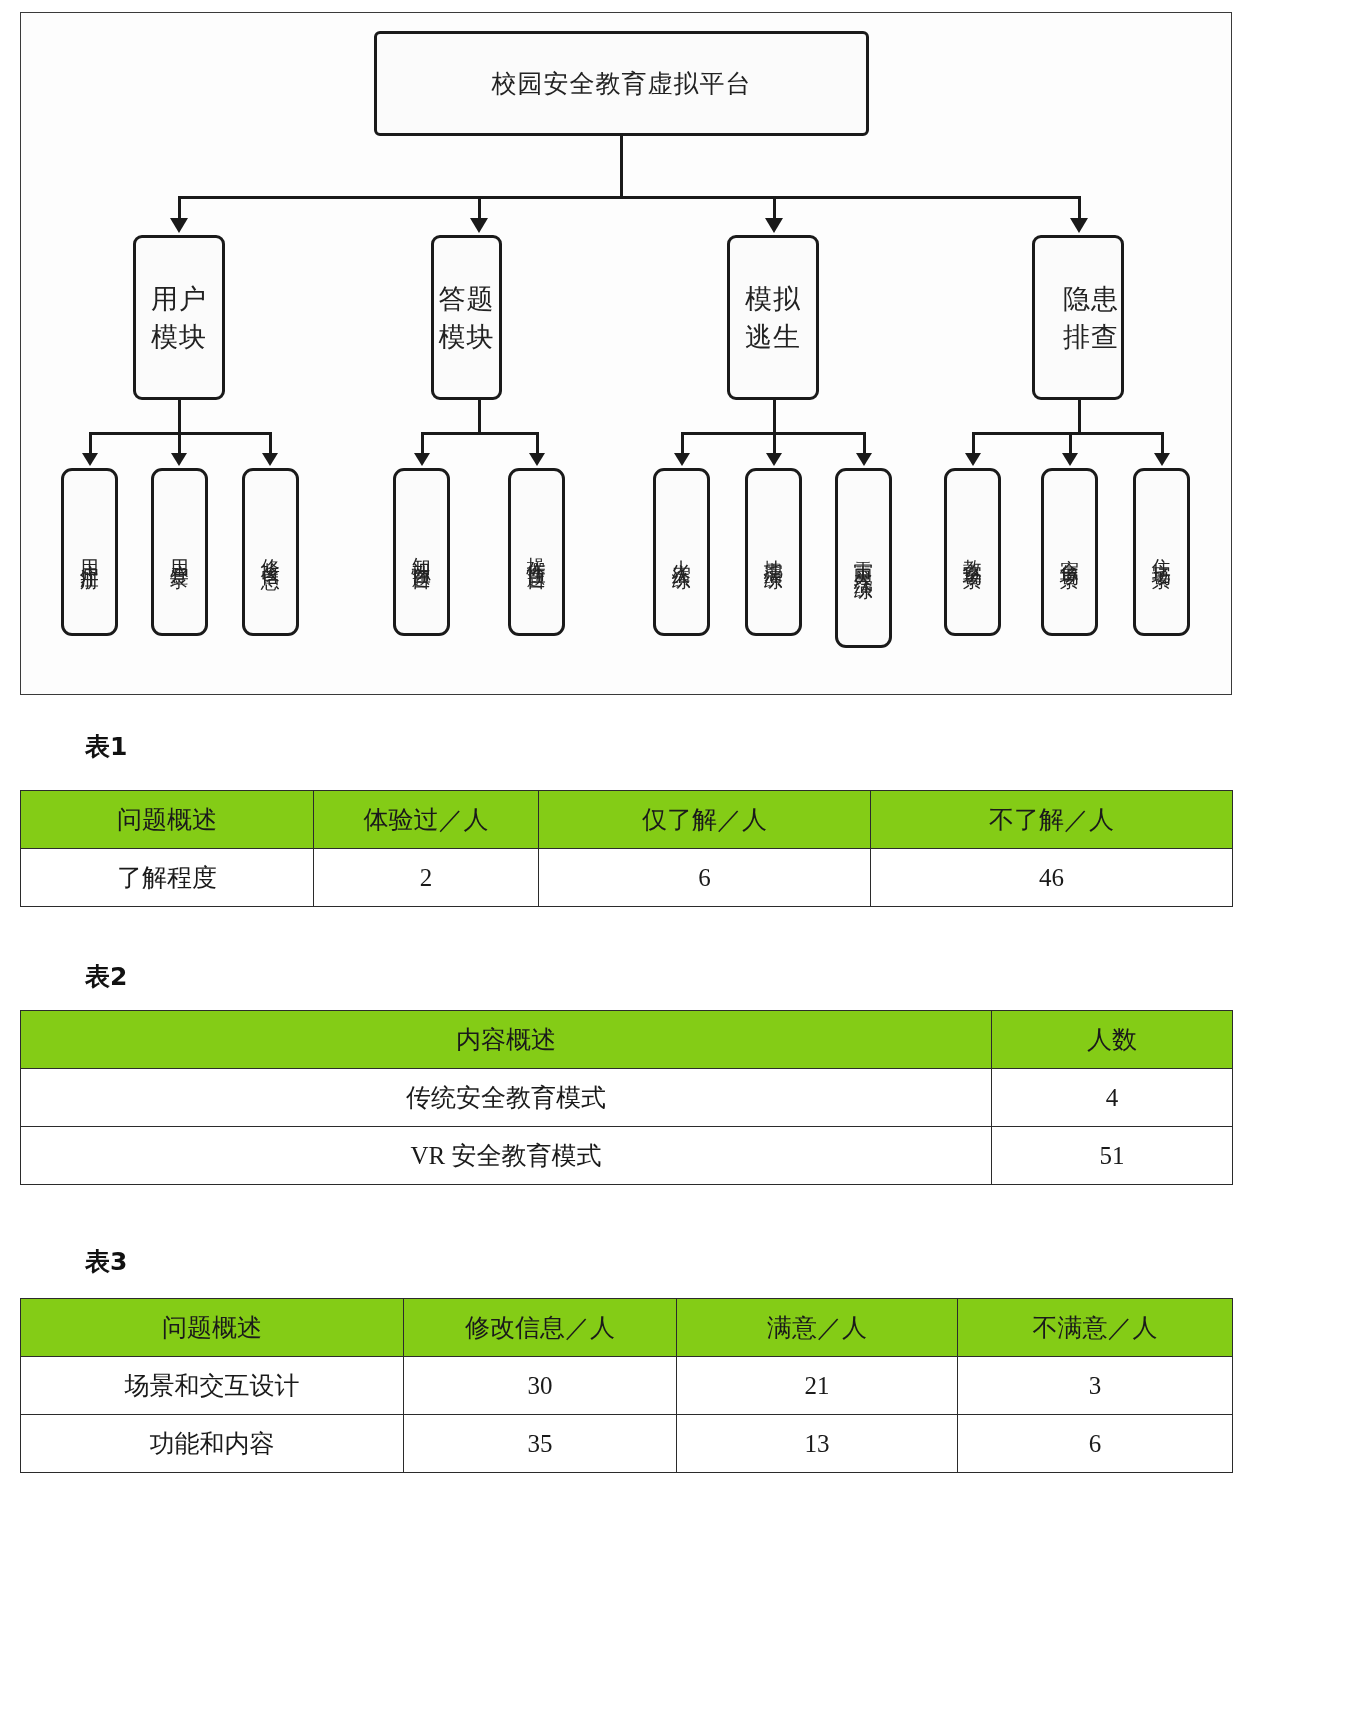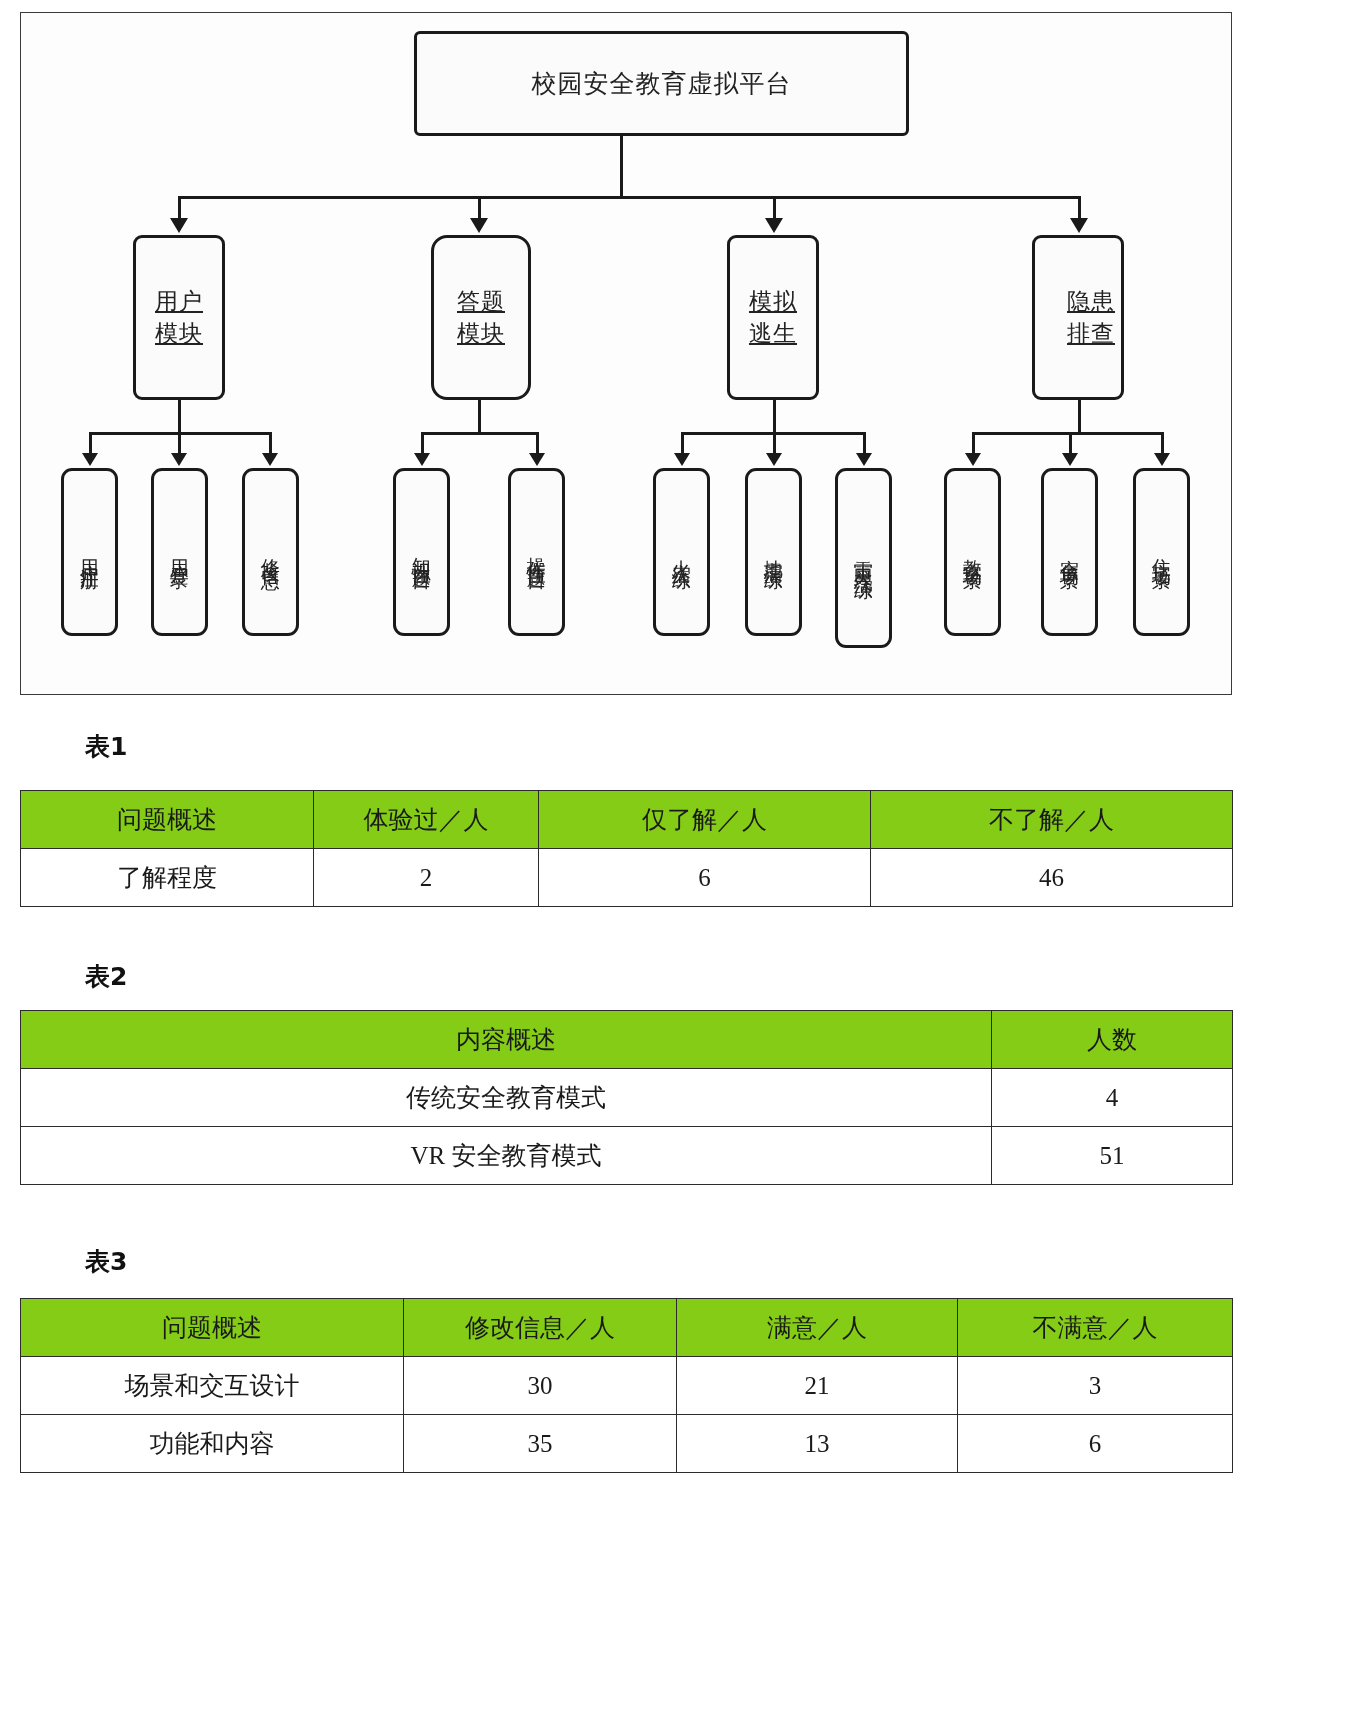--- a/index.html
+++ b/index.html
@@ -39,24 +39,23 @@
     font-family:"DejaVu Sans","Liberation Sans",sans-serif;
     color:#222;
   }
   .node.root{
     border-width:3px;
     border-radius:6px;
     font-size:25px;
     letter-spacing:1px;
   }
   .node.mid{
-    font-size:23px;
+    font-size:27px;
     line-height:1.38;
     letter-spacing:1px;
-    text-decoration:underline;
   }
   .node.leaf{
     font-size:19px;
     letter-spacing:2px;
     border-width:3px;
     border-radius:11px;
   }
   .leaf-text{
     writing-mode:vertical-rl;
     text-orientation:upright;
@@ -115,42 +114,42 @@
   }
   .num{ font-family:"Liberation Serif","DejaVu Serif",serif; }
 </style>
 </head>
 <body>
 
 <div class="page">
 
   <div class="diagram-frame">
 
-    <div class="node root" style="left:353px; top:18px; width:495px; height:105px;margin-left:40px;">
+    <div class="node root" style="left:353px; top:18px; width:495px; height:105px;">
       <span>校园安全教育虚拟平台</span>
     </div>
 
     <div class="ln v" style="left:599px; top:123px; height:62px;"></div>
 
     <div class="ln h" style="left:157px; top:183px; width:900px;"></div>
 
     <div class="ln v" style="left:157px; top:183px; height:25px;"></div>
     <div class="arw" style="left:149px; top:205px;"></div>
     <div class="ln v" style="left:457px; top:183px; height:25px;"></div>
     <div class="arw" style="left:449px; top:205px;"></div>
     <div class="ln v" style="left:752px; top:183px; height:25px;"></div>
     <div class="arw" style="left:744px; top:205px;"></div>
     <div class="ln v" style="left:1057px; top:183px; height:25px;"></div>
     <div class="arw" style="left:1049px; top:205px;"></div>
 
     <div class="node mid" style="left:112px; top:222px; width:92px; height:165px;">
       <span class="mid-text">用户
 模块</span>
     </div>
-    <div class="node mid" style="left:410px; top:222px; width:100px; height:165px;border-radius:16px;">
+    <div class="node mid" style="left:410px; top:222px; width:71px; height:165px;">
       <span class="mid-text">答题
 模块</span>
     </div>
     <div class="node mid" style="left:706px; top:222px; width:92px; height:165px;">
       <span class="mid-text">模拟
 逃生</span>
     </div>
     <div class="node mid" style="left:1011px; top:222px; width:92px; height:165px;padding-left:26px;">
       <span class="mid-text">隐患
 排查</span>

